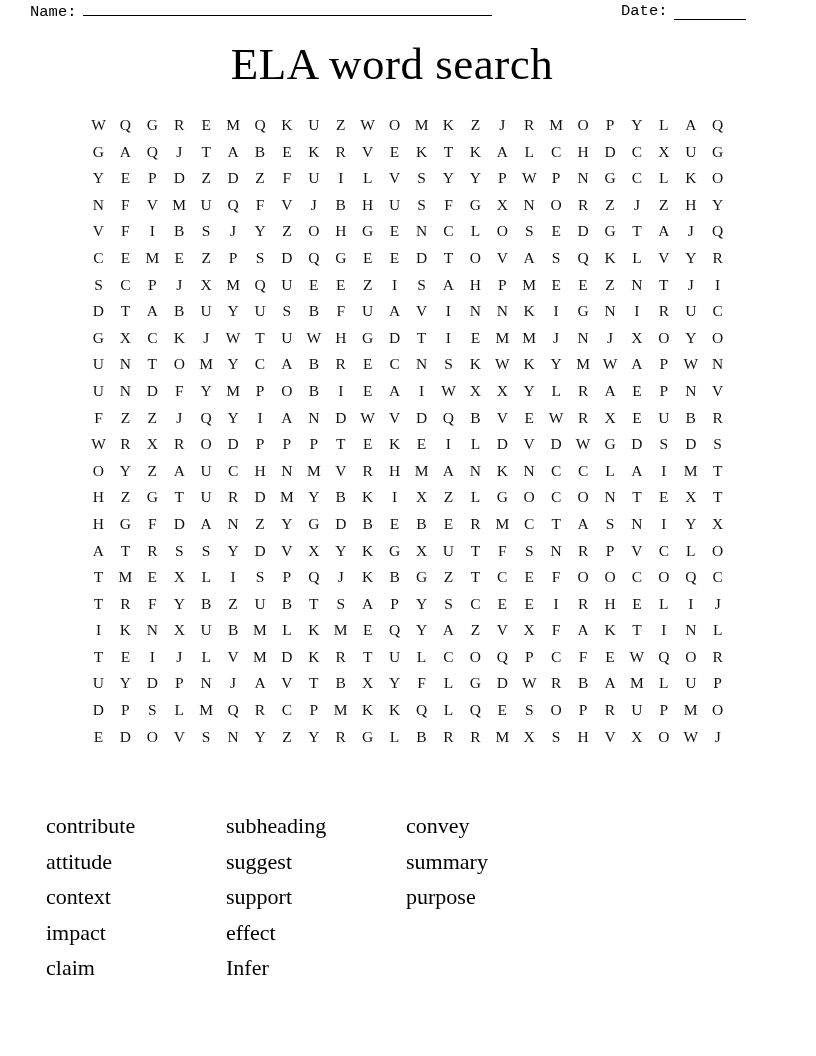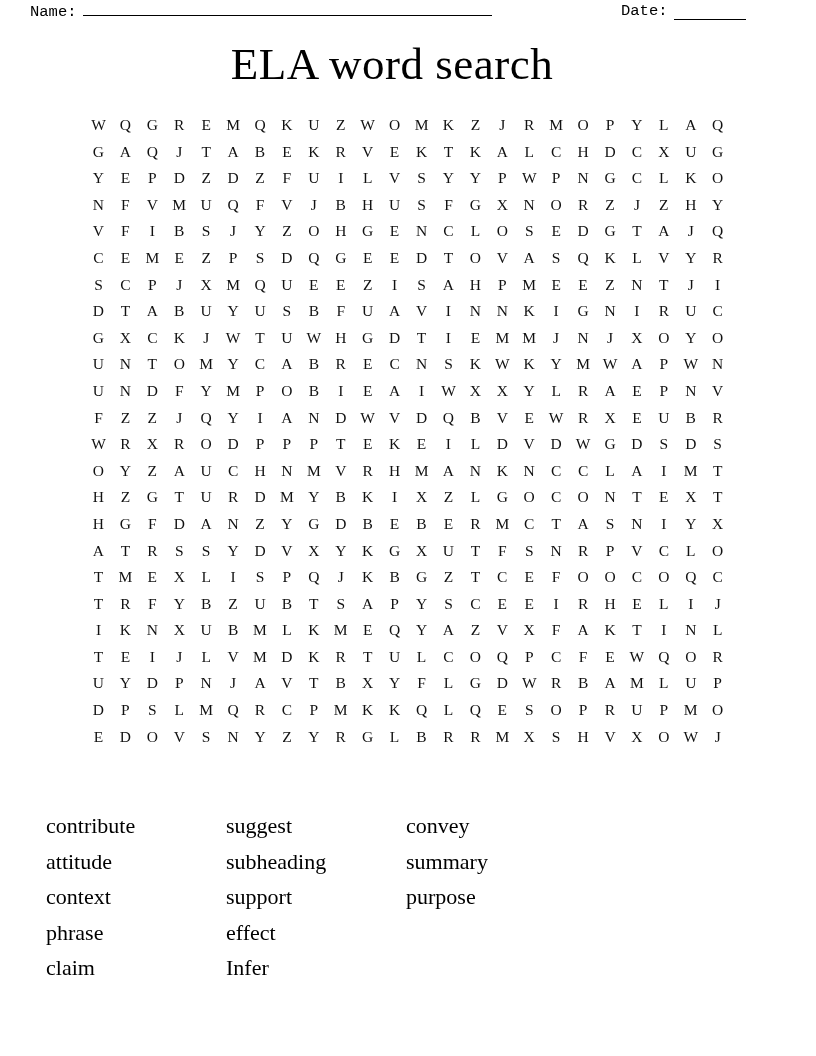--- a/index.html
+++ b/index.html
@@ -756,26 +756,26 @@
       <span class="grid-cell">W</span>
       <span class="grid-cell">J</span>
     </div>
   </div>
 
 <div id="word-list">
     <div class="word-column">
       <div class="word-item">contribute</div>
       <div class="word-item">attitude</div>
       <div class="word-item">context</div>
-      <div class="word-item">phrase</div>
+      <div class="word-item">impact</div>
       <div class="word-item">claim</div>
     </div>
     <div class="word-column">
+      <div class="word-item">subheading</div>
       <div class="word-item">suggest</div>
-      <div class="word-item">subheading</div>
       <div class="word-item">support</div>
       <div class="word-item">effect</div>
       <div class="word-item">Infer</div>
     </div>
     <div class="word-column">
       <div class="word-item">convey</div>
       <div class="word-item">summary</div>
       <div class="word-item">purpose</div>
     </div>
   </div>

